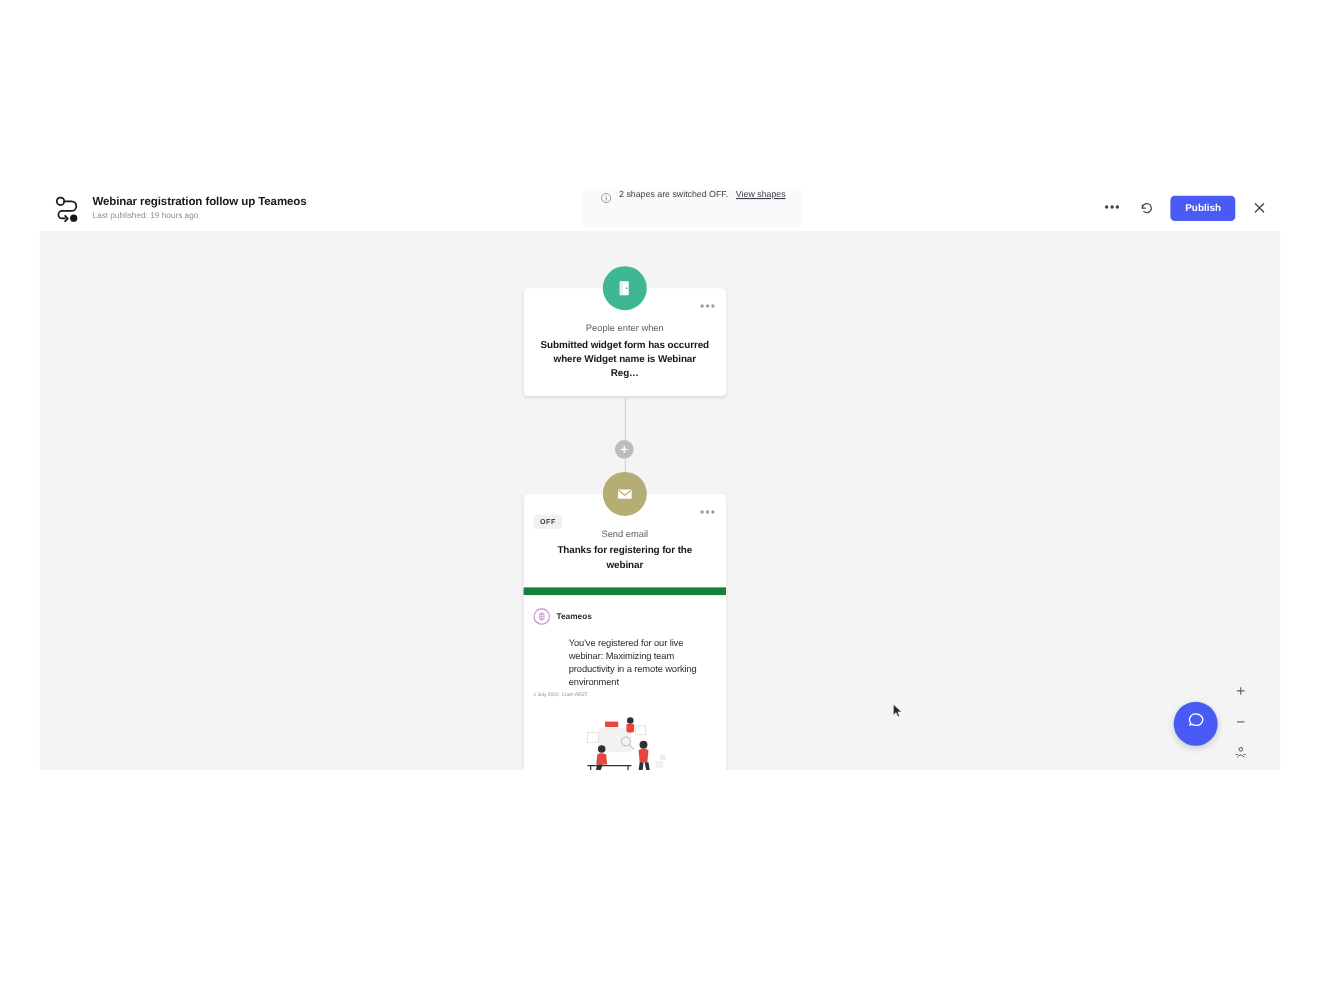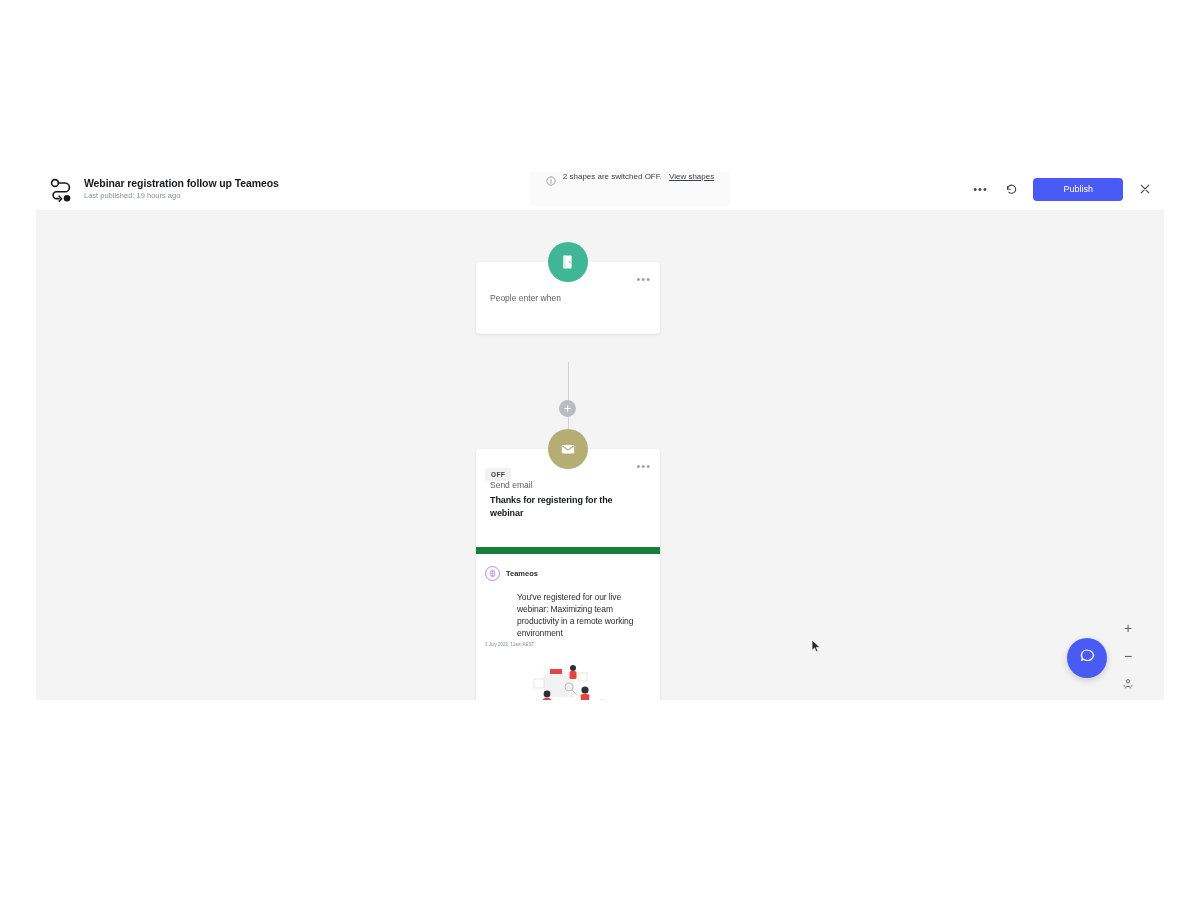--- a/index.html
+++ b/index.html
@@ -52,23 +52,23 @@
     display: flex; align-items: center; gap: 13px;
   }
   .icon-btn {
     width: 18px; height: 18px;
     display: flex; align-items: center; justify-content: center;
     color: #3d4149;
   }
   .dots-h { letter-spacing: 1px; font-size: 11px; color: #3d4149; line-height: 6px; }
   .publish-btn {
     background: #4a5bf5; color: #ffffff;
-    font-size: 9px; font-weight: normal;
+    font-size: 9px; font-weight: bold;
     border: none; border-radius: 4px;
-    padding: 6px 30px 7px; cursor: pointer; white-space: nowrap;
+    padding: 6px 13px 7px; cursor: pointer; white-space: nowrap;
   }
 
   
   .canvas {
     position: absolute;
     left: 36px; top: 210px;
     width: 1128px; height: 490px;
     background: #f4f4f4;
     overflow: hidden;
   }
@@ -116,21 +116,21 @@
     font-size: 11px; letter-spacing: 1px; color: #9aa0a6; line-height: 6px;
     cursor: pointer;
   }
   .off-badge {
     position: absolute; left: 9px; top: 19px;
     background: #f1f1f1; color: #3d4149;
     font-size: 6.5px; font-weight: bold; letter-spacing: 0.4px;
     padding: 3px 6px; border-radius: 3px;
   }
 
-  .node-body { padding: 30px 14px 27px; text-align: left; }
+  .node-body { padding: 30px 14px 14px; text-align: center; }
   .node-kicker {
     font-size: 8.5px; color: #5c6169; line-height: 12px; margin-bottom: 3px;
   }
   .node-title {
     font-size: 9px; font-weight: bold; color: #16181d;
     line-height: 13px; letter-spacing: -0.1px;
   }
 
   
   .email-preview {
@@ -252,20 +252,21 @@
         <div class="node-icon trigger">
           <svg viewBox="0 0 22 22" width="18" height="18">
             <rect x="5.4" y="3.2" width="10" height="15.6" rx="1" fill="#ffffff"></rect>
             <rect x="5.4" y="3.2" width="3.3" height="15.6" fill="#e3f2ec"></rect>
             <circle cx="13.2" cy="11" r="1" fill="#3fb795"></circle>
           </svg>
         </div>
         <div class="node-menu">•••</div>
         <div class="node-body">
           <div class="node-kicker">People enter when</div>
+          <div class="node-title">Submitted widget form has occurred where Widget name is Webinar Reg…</div>
         </div>
       </div>
 
       <div class="node-card" style="top:209px;">
         <div class="node-icon email">
           <svg viewBox="0 0 22 22" width="18" height="18">
             <rect x="3.4" y="6" width="15.2" height="10.4" rx="1" fill="#ffffff"></rect>
             <path d="M4.6 7.6 L11 12.4 L17.4 7.6" fill="none" stroke="#b5ad73" stroke-width="1.3" stroke-linecap="round" stroke-linejoin="round"></path>
           </svg>
         </div>

